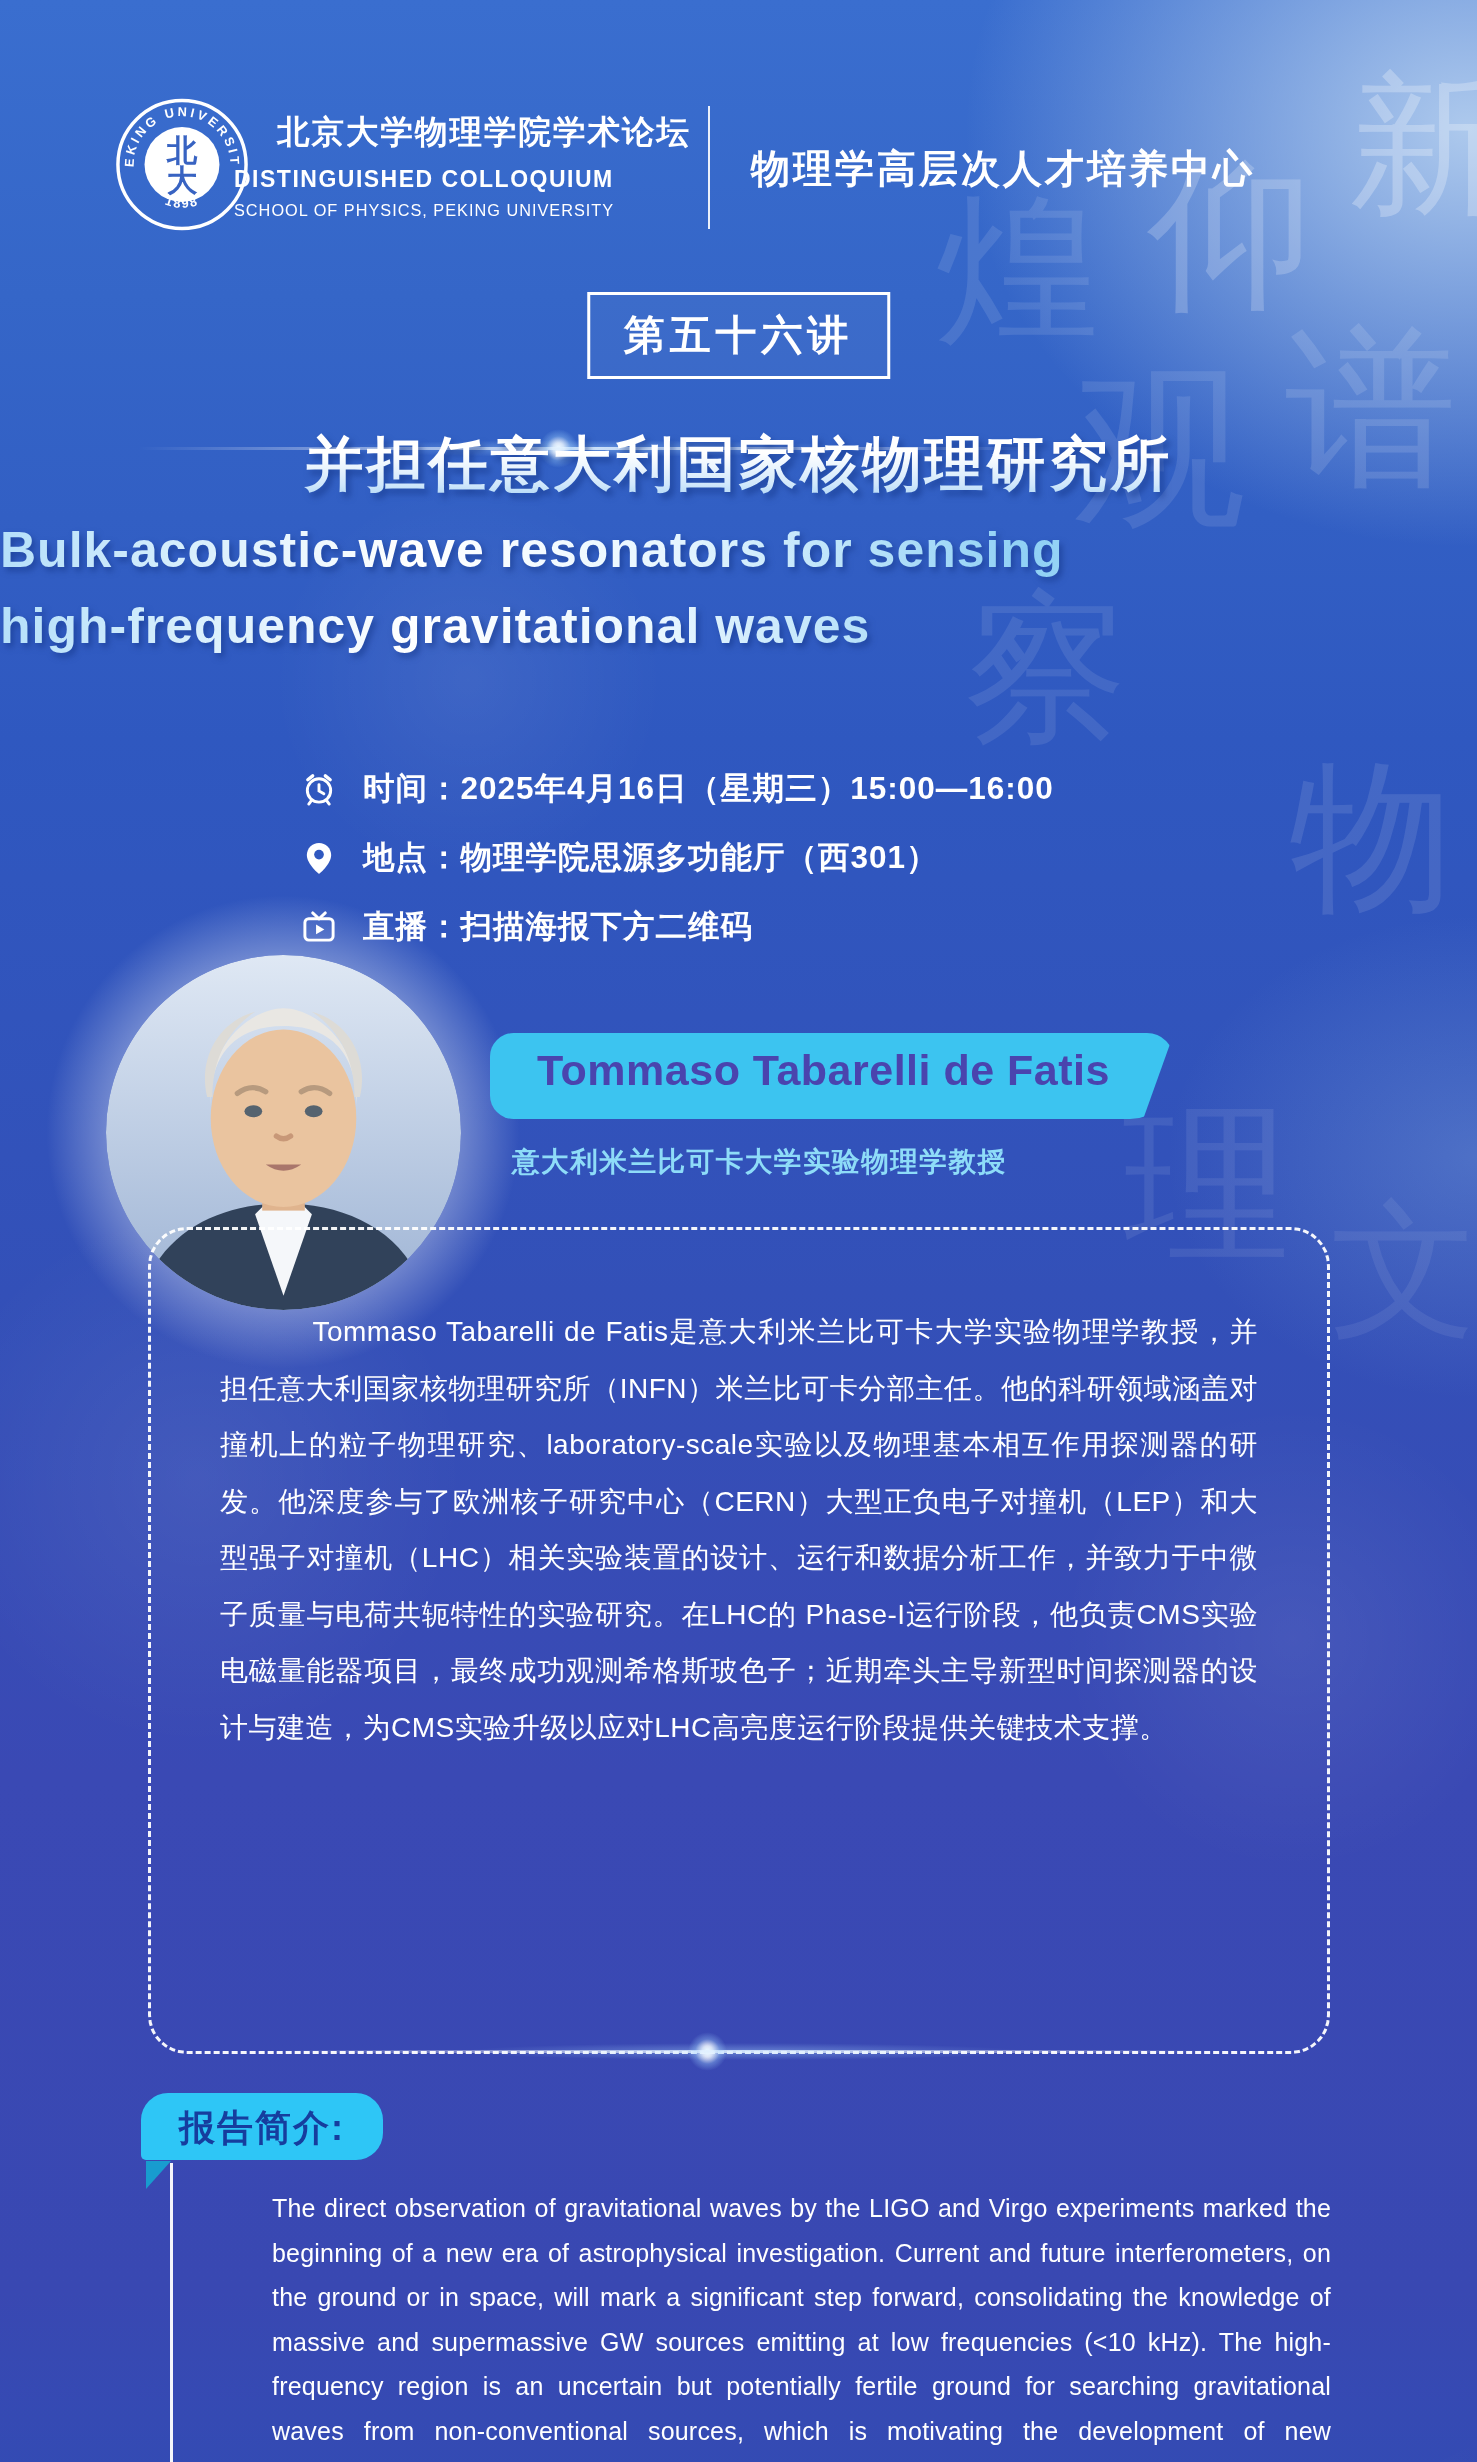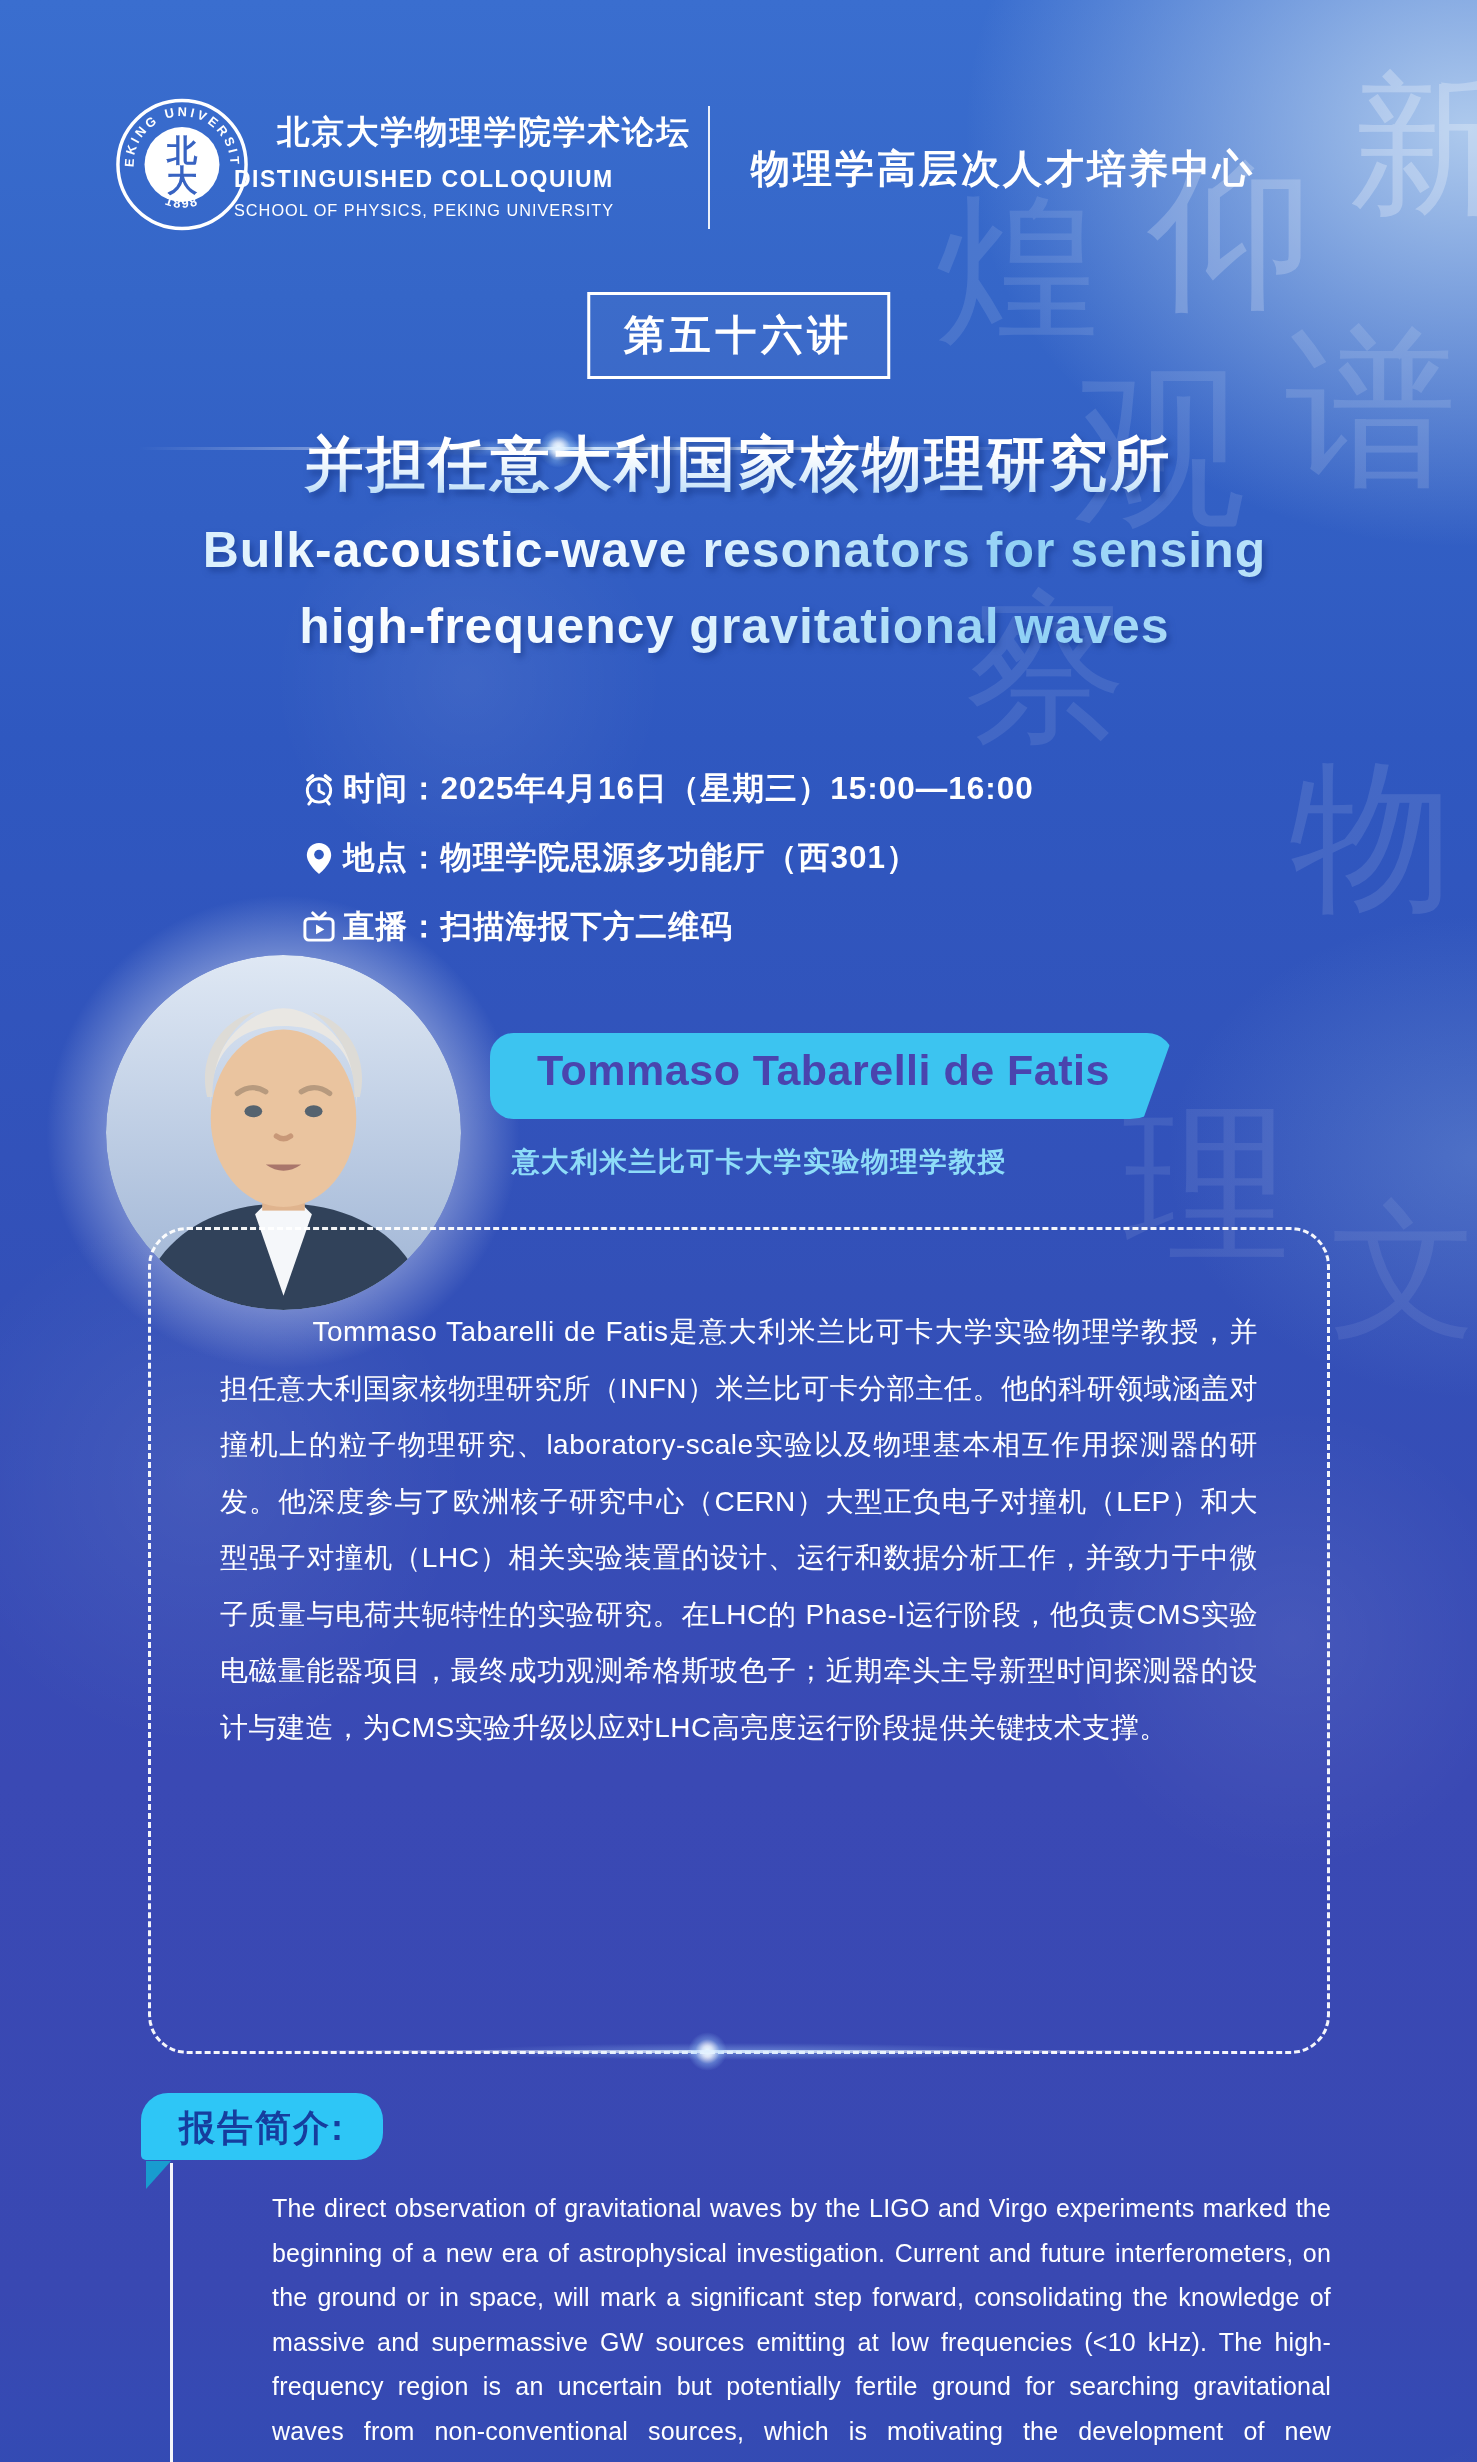--- a/index.html
+++ b/index.html
@@ -30,26 +30,26 @@
   .hdr-en2{font-size:16.3px; letter-spacing:1px; margin-top:7.9px;}
   .vdiv{width:2px; background:rgba(255,255,255,.9);}
   .hdr-center{font-size:39px; font-weight:bold; letter-spacing:3px;}
   
   .badge{border:3.9px solid #fff; padding:12.8px 34px; font-size:41px; font-weight:bold; letter-spacing:4.9px; background:rgba(255,255,255,.04);}
   
   .title-cn{width:1477px; text-align:center; font-size:59px; font-weight:bold; letter-spacing:3px;
     background:linear-gradient(180deg,#ffffff 35%,#cfe7fb 75%,#9ccdf2 100%);
     -webkit-background-clip:text; background-clip:text; color:transparent;
     filter:drop-shadow(4.9px 5.9px 3px rgba(16,50,130,.55));}
-  .title-en{width:1469px; text-align:center; font-size:50px; font-weight:bold; letter-spacing:1px;
+  .title-en{width:1469px; font-size:50px; font-weight:bold; letter-spacing:1px;
     background:linear-gradient(90deg,#b5e0fa 0%,#ffffff 28%,#e8f6ff 45%,#8fd0f5 70%,#dff2ff 100%);
     -webkit-background-clip:text; background-clip:text; color:transparent;
     filter:drop-shadow(3.9px 4.9px 3px rgba(16,50,130,.55));}
   
-  .info-row{position:absolute; left:301px; display:flex; align-items:center; gap:6px; font-size:31.5px; font-weight:bold; letter-spacing:1px;}
+  .info-row{position:absolute; left:301px; display:flex; align-items:center; gap:26px; font-size:31.5px; font-weight:bold; letter-spacing:1px;}
   .info-row svg{display:block;}
   
   .glow{position:absolute; left:37px; top:886px; width:492px; height:492px; border-radius:50%;
     background:radial-gradient(circle, rgba(255,255,255,.95) 0%, rgba(255,255,255,.45) 42%, rgba(255,255,255,0) 68%);}
   .photo{position:absolute; left:106px; top:955px; width:355px; height:355px; border-radius:50%; overflow:hidden;}
   .name-banner{position:absolute; left:490px; top:1033px; height:86px; line-height:74px; padding:0 64px 0 47px;
     background:#3cc4f0; border-radius:23.6px 27px 44px 23.6px; clip-path:polygon(0 0,100% 0,95.5% 100%,0 100%);
     font-size:43px; font-weight:bold; color:#4a44ae; letter-spacing:0.5px;}
   .speaker-sub{position:absolute; left:512px; top:1143px; font-size:27.6px; font-weight:bold; color:#8edcf8; letter-spacing:1.5px;text-align:center;}
   

